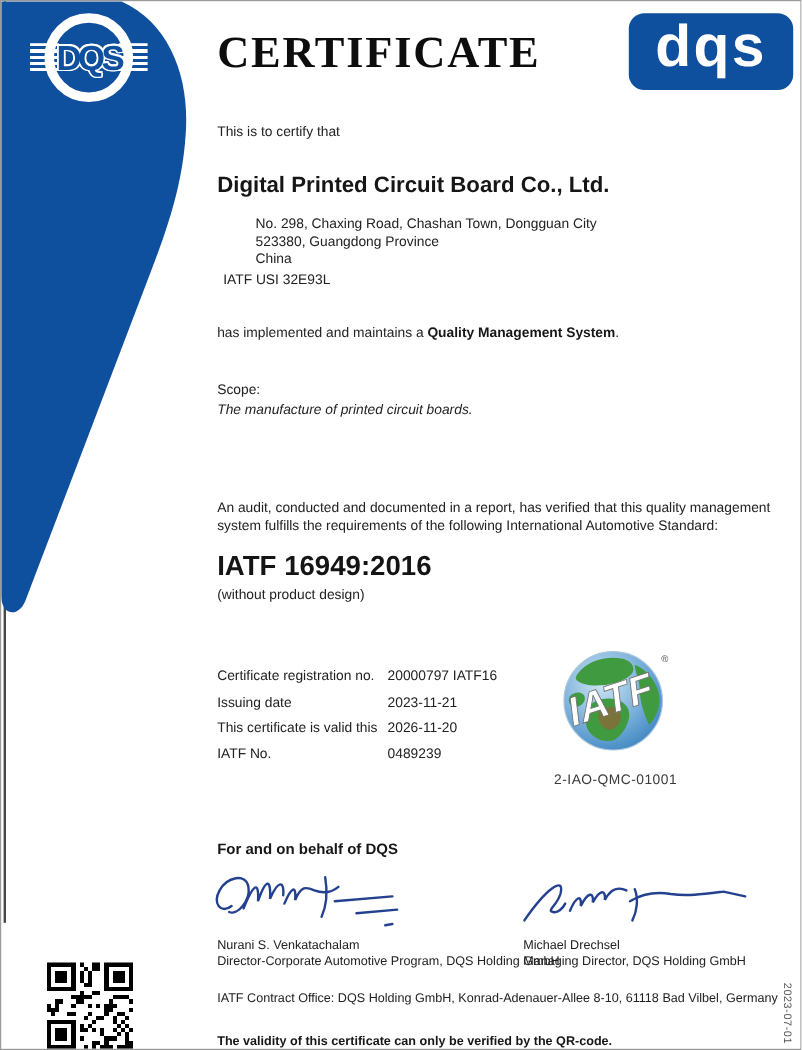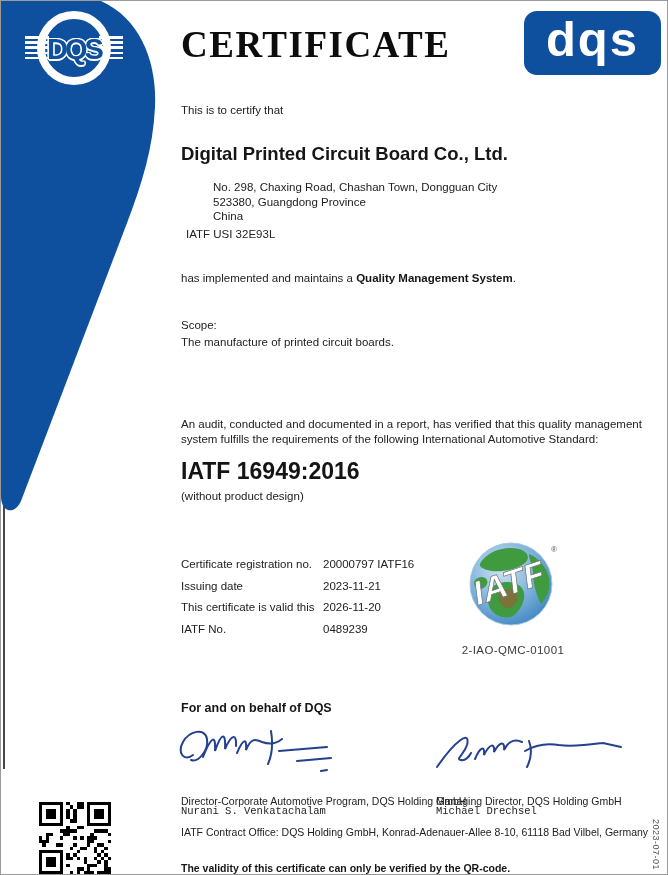--- a/index.html
+++ b/index.html
@@ -31,40 +31,40 @@
 
   
   .t { position:absolute; font-size:11.5px; line-height:14.5px; color:#222; }
   .intro { left:180px; top:102px; }
   .company-name { position:absolute; left:180px; top:142px; font-size:18.5px; font-weight:700; color:#161616; }
   .address { left:180px; top:179px;margin-left:32px; }
   .usi { left:185px; top:226px; }
   .statement { left:180px; top:270px; }
   .statement b { color:#161616; }
   .scope-label { left:180px; top:317px; }
-  .scope-text { left:180px; top:334px; }
+  .scope-text { left:180px; top:334px;font-style:italic; }
   .audit { left:180px; top:416px; width:482px; }
   .standard { position:absolute; left:180px; top:457px; font-size:23px; font-weight:700; color:#141414; }
   .standard-note { left:180px; top:488px; }
 
   
   .details { position:absolute; left:180px; top:556px; display:grid;
     grid-template-columns:142px auto; row-gap:7px; font-size:11.5px; line-height:14.5px; color:#222; }
 
   
   .globe { position:absolute; left:466px; top:539px; width:92px; height:90px; }
   .globe-label { position:absolute; left:427px; top:643px; width:170px; text-align:center;
     font-size:11.5px; letter-spacing:0.4px; color:#3a3a3a; }
 
   
   .behalf { position:absolute; left:180px; top:700px; font-size:12.5px; font-weight:700; color:#161616; }
   .sig { position:absolute; top:720px; }
   .sig-left { left:174px; width:210px; height:58px; }
   .sig-right { left:428px; width:200px; height:58px; }
-  .sig-name { position:absolute; top:804px; font-size:10.5px; color:#222;font-family:Liberation Mono, monospace; }
+  .sig-name { position:absolute; top:781px; font-size:10.5px; color:#222; }
   .sig-title { position:absolute; top:794px; font-size:10.5px; color:#222; }
   .sig-col-left { left:180px; } .sig-col-right { left:435px; }
 
   
   .qr { position:absolute; left:38px; top:801px; width:72px; height:72px; }
   .footer-office { left:180px; top:824px; font-size:10.5px; }
   .footer-validity { position:absolute; left:180px; top:861px; font-size:10.5px; font-weight:700; color:#161616; }
   .side-date { position:absolute; right:6px; top:818px; writing-mode:vertical-rl;
     font-size:9px; color:#555; letter-spacing:0.5px; }
 </style>

